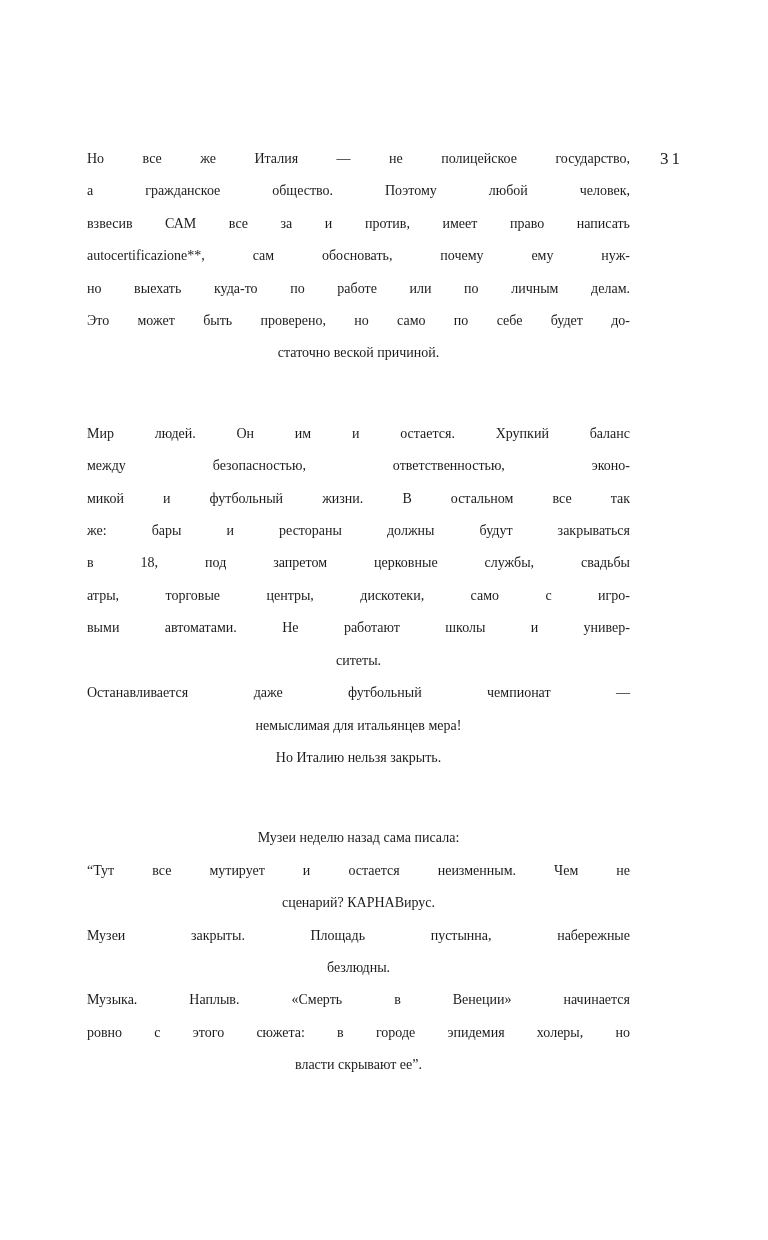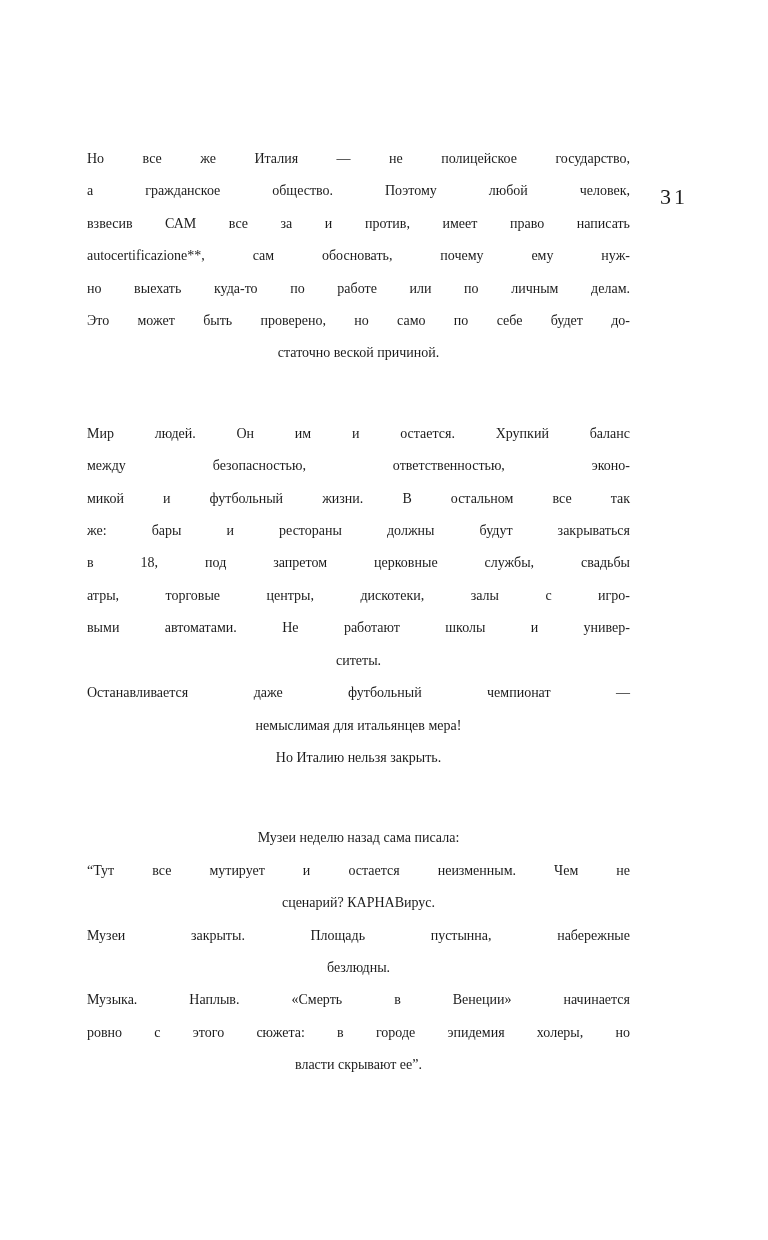--- a/index.html
+++ b/index.html
@@ -32,22 +32,22 @@
     text-align: center;
     white-space: normal;
   }
   .line.just {
     text-align: justify;
     text-align-last: justify;
   }
   .page-number {
     position: absolute;
     left: 660px;
-    top: 184px;
-    font-size: 22px;
+    top: 149px;
+    font-size: 17px;
     letter-spacing: 3px;
     color: #1c1c1c;
   }
 </style>
 </head>
 <body>
 
 <div class="page">
   <div class="page-number">31</div>
   <div class="text-column">
@@ -59,21 +59,21 @@
         <div class="line just">но выехать куда-то по работе или по личным делам.</div>
         <div class="line just">Это может быть проверено, но само по себе будет до-</div>
         <div class="line">статочно веской причиной.</div>
       </div>
       <div class="block">
         <div class="line just">Мир людей. Он им и остается. Хрупкий баланс</div>
         <div class="line just">между безопасностью, ответственностью, эконо-</div>
         <div class="line just">микой и футбольный жизни. В остальном все так</div>
         <div class="line just">же: бары и рестораны должны будут закрываться</div>
         <div class="line just">в 18, под запретом церковные службы, свадьбы</div>
-        <div class="line just">атры, торговые центры, дискотеки, залы с игро-</div>
+        <div class="line just">атры, торговые центры, дискотеки, само с игро-</div>
         <div class="line just">выми автоматами. Не работают школы и универ-</div>
         <div class="line">ситеты.</div>
         <div class="line just">Останавливается даже футбольный чемпионат —</div>
         <div class="line">немыслимая для итальянцев мера!</div>
         <div class="line">Но Италию нельзя закрыть.</div>
       </div>
       <div class="block">
         <div class="line">Музеи неделю назад сама писала:</div>
         <div class="line just">“Тут все мутирует и остается неизменным. Чем не</div>
         <div class="line">сценарий? КАРНАВирус.</div>

